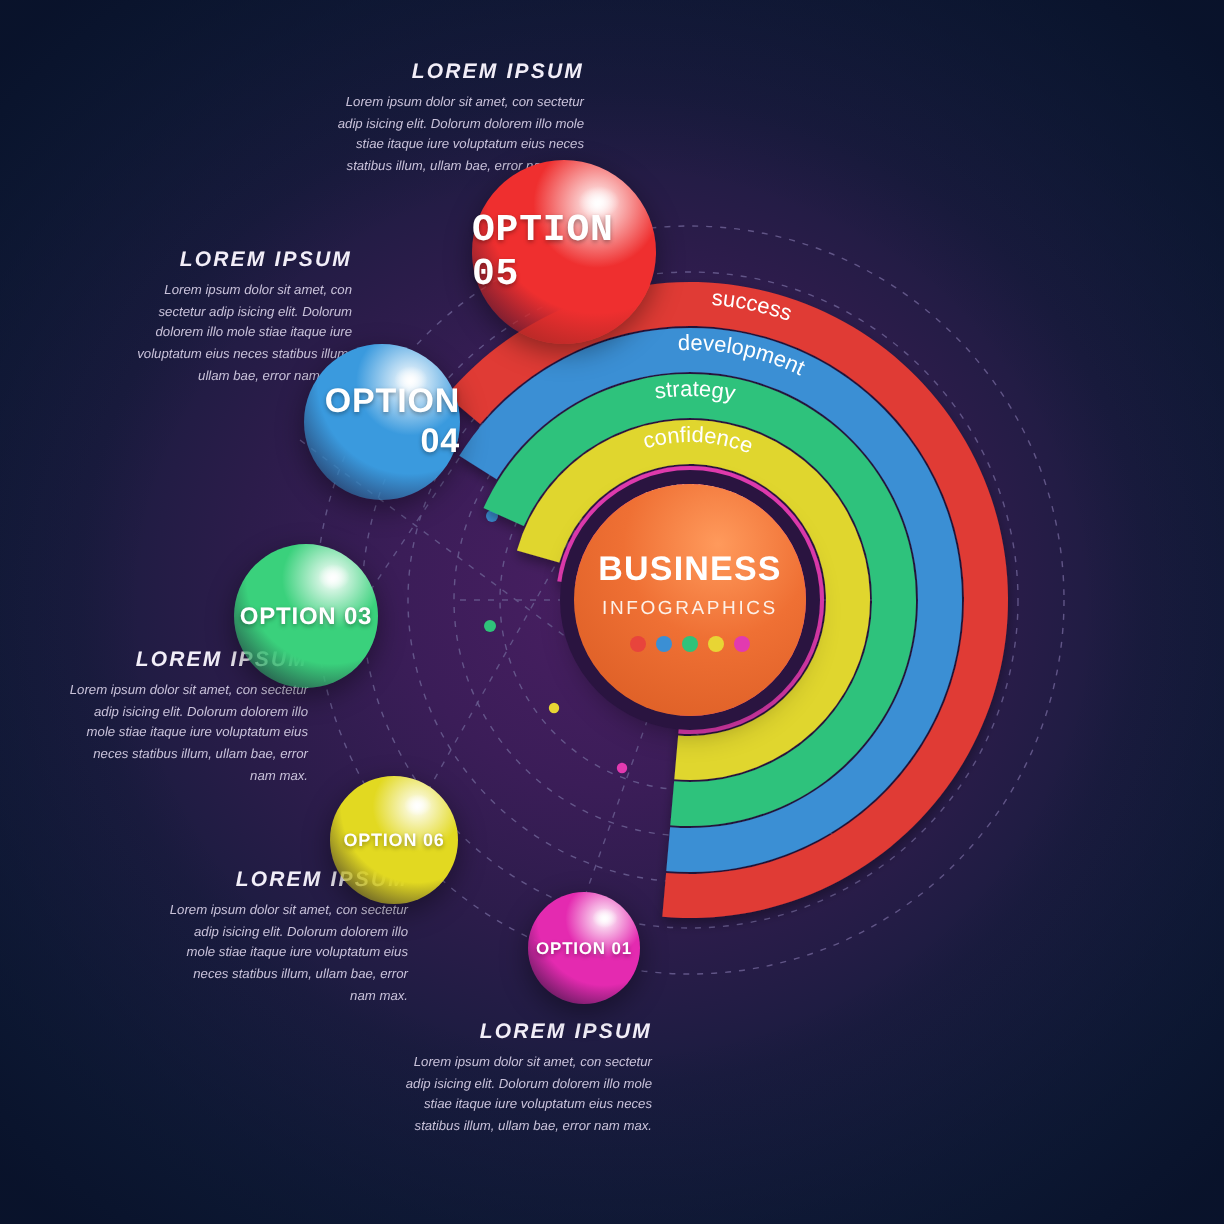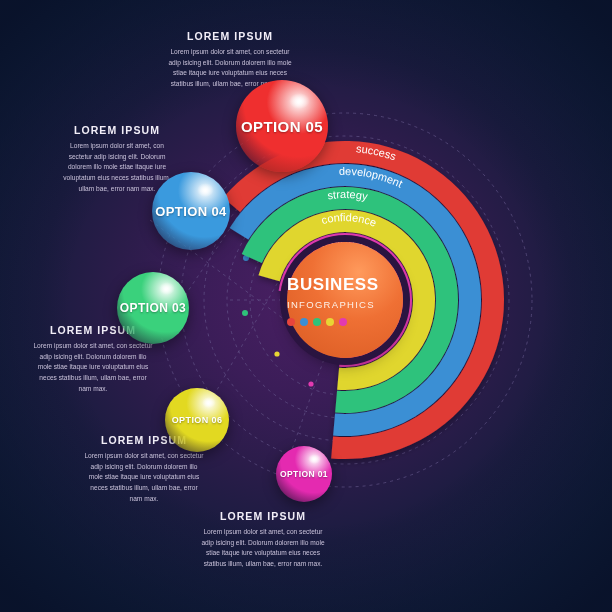--- a/index.html
+++ b/index.html
@@ -26,23 +26,24 @@
     background: radial-gradient(ellipse 70% 65% at 50% 50%, rgba(0,0,0,0) 55%, rgba(6,14,36,0.75) 100%);
   }
   .svg-layer {
     position: absolute;
     left: 0; top: 0;
     width: 612px;
     height: 612px;
   }
   .txtblock {
     position: absolute;
-    text-align: center;
+    text-align: right;
     color: #dcd6ea;
     z-index: 6;
+    font-style: italic;
   }
   .txtblock .tb-title {
     font-size: 10.5px;
     font-weight: bold;
     letter-spacing: 1.1px;
     color: #f2eef8;
     margin-bottom: 5px;
   }
   .txtblock .tb-body {
     font-size: 6.6px;
@@ -69,21 +70,21 @@
     left: 58%;
     top: 14%;
     border-radius: 50%;
     background: radial-gradient(ellipse at 50% 50%, rgba(255,255,255,0.95) 0%, rgba(255,255,255,0.0) 70%);
   }
   .center-hub {
     position: absolute;
     border-radius: 50%;
     display: flex;
     flex-direction: column;
-    align-items: flex-start;
+    align-items: center;
     justify-content: center;
     z-index: 8;
   }
   .hub-title {
     color: #ffffff;
     font-size: 17px;
     font-weight: bold;
     letter-spacing: 0.6px;
   }
   .hub-sub {
@@ -172,33 +173,33 @@
     <span class="hub-dots" id="hub-dots">
         <span style="background: rgb(232, 68, 60);"></span>
         <span style="background: rgb(59, 143, 212);"></span>
         <span style="background: rgb(47, 194, 122);"></span>
         <span style="background: rgb(232, 213, 52);"></span>
         <span style="background: rgb(226, 58, 176);"></span>
       </span>
   </div>
 
   <div id="bubble-layer">
-      <div class="bubble" style="left: 276px; top: 446px; width: 56px; height: 56px; font-size: 8.5px; background: radial-gradient(circle at 68% 24%, rgb(255, 255, 255) 0%, rgb(228, 42, 176) 34%, rgb(228, 42, 176) 58%, rgba(0, 0, 0, 0.38) 100%); box-shadow: rgba(0, 0, 0, 0.4) 0px 4px 14px; justify-content: center;">
+      <div class="bubble" style="left: 264px; top: 446px; width: 56px; height: 56px; font-size: 8.5px; background: radial-gradient(circle at 68% 24%, rgb(255, 255, 255) 0%, rgb(228, 42, 176) 34%, rgb(228, 42, 176) 58%, rgba(0, 0, 0, 0.38) 100%); box-shadow: rgba(0, 0, 0, 0.4) 0px 4px 14px; justify-content: center;">
         <span>OPTION 01</span>
       </div>
       <div class="bubble" style="left: 165px; top: 388px; width: 64px; height: 64px; font-size: 9px; background: radial-gradient(circle at 68% 24%, rgb(255, 255, 255) 0%, rgb(226, 217, 33) 34%, rgb(226, 217, 33) 58%, rgba(0, 0, 0, 0.38) 100%); box-shadow: rgba(0, 0, 0, 0.4) 0px 4px 14px;">
         <span>OPTION 06</span>
       </div>
       <div class="bubble" style="left: 117px; top: 272px; width: 72px; height: 72px; font-size: 12px; background: radial-gradient(circle at 68% 24%, rgb(255, 255, 255) 0%, rgb(58, 209, 124) 34%, rgb(58, 209, 124) 58%, rgba(0, 0, 0, 0.38) 100%); box-shadow: rgba(0, 0, 0, 0.4) 0px 4px 14px;">
         <span>OPTION 03</span>
       </div>
-      <div class="bubble" style="left: 152px; top: 172px; width: 78px; height: 78px; font-size: 13px; background: radial-gradient(circle at 68% 24%, rgb(255, 255, 255) 0%, rgb(58, 154, 222) 34%, rgb(58, 154, 222) 58%, rgba(0, 0, 0, 0.38) 100%); box-shadow: rgba(0, 0, 0, 0.4) 0px 4px 14px;">
+      <div class="bubble" style="left: 152px; top: 172px; width: 78px; height: 78px; font-size: 17px; background: radial-gradient(circle at 68% 24%, rgb(255, 255, 255) 0%, rgb(58, 154, 222) 34%, rgb(58, 154, 222) 58%, rgba(0, 0, 0, 0.38) 100%); box-shadow: rgba(0, 0, 0, 0.4) 0px 4px 14px; text-align: right;">
         <span>OPTION 04</span>
       </div>
-      <div class="bubble" style="left: 236px; top: 80px; width: 92px; height: 92px; font-size: 15px; background: radial-gradient(circle at 68% 24%, rgb(255, 255, 255) 0%, rgb(239, 47, 47) 34%, rgb(239, 47, 47) 58%, rgba(0, 0, 0, 0.38) 100%); box-shadow: rgba(0, 0, 0, 0.4) 0px 4px 14px;">
+      <div class="bubble" style="left: 236px; top: 80px; width: 92px; height: 92px; font-size: 19px; background: radial-gradient(circle at 68% 24%, rgb(255, 255, 255) 0%, rgb(239, 47, 47) 34%, rgb(239, 47, 47) 58%, rgba(0, 0, 0, 0.38) 100%); box-shadow: rgba(0, 0, 0, 0.4) 0px 4px 14px; font-family: Liberation Mono, monospace;">
         <span>OPTION 05</span>
       </div>
     </div>
 
   <div id="text-layer">
       <div class="txtblock" style="left: 168px; top: 30px; width: 124px;">
         <div class="tb-title">LOREM IPSUM</div>
         <div class="tb-body">Lorem ipsum dolor sit amet, con sectetur adip isicing elit. Dolorum dolorem illo mole stiae itaque iure voluptatum eius neces statibus illum, ullam bae, error nam max.</div>
       </div>
       <div class="txtblock" style="left: 58px; top: 124px; width: 118px;">

